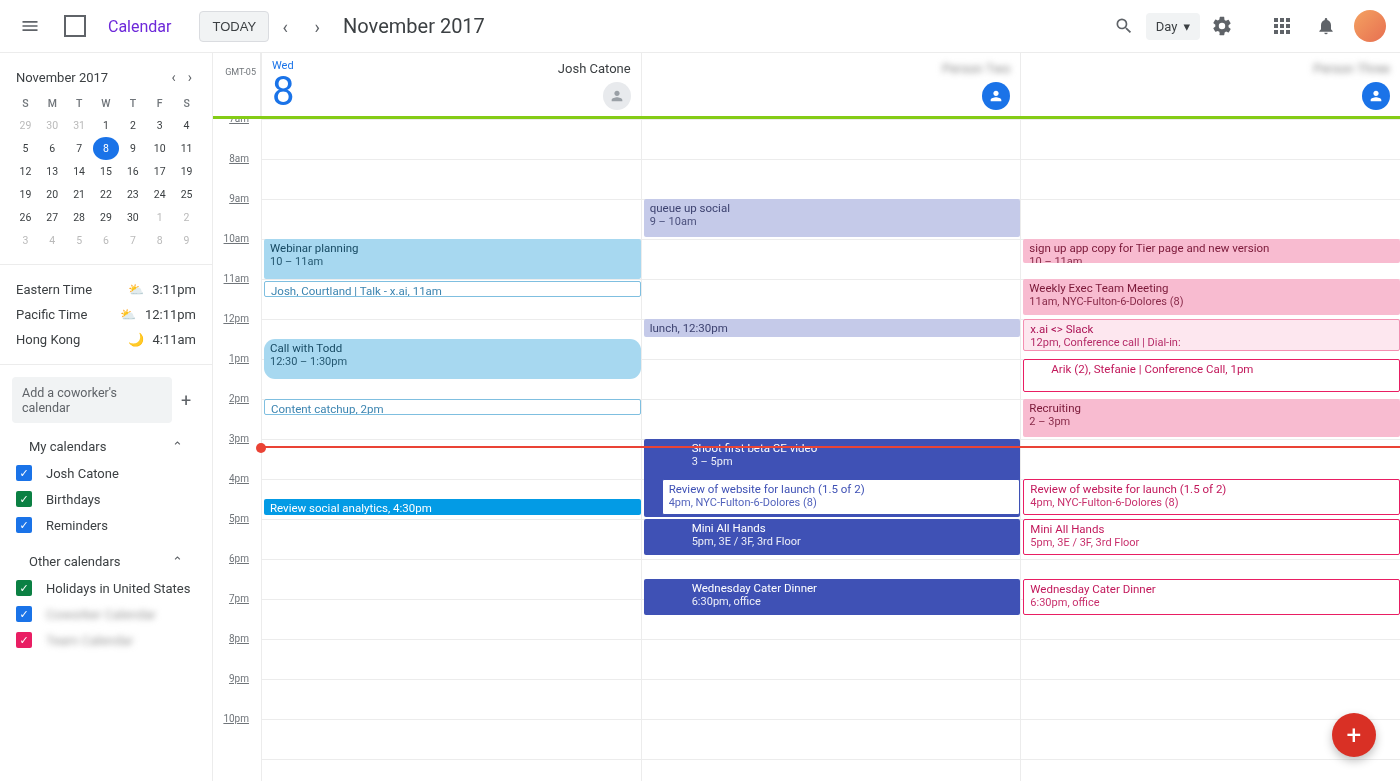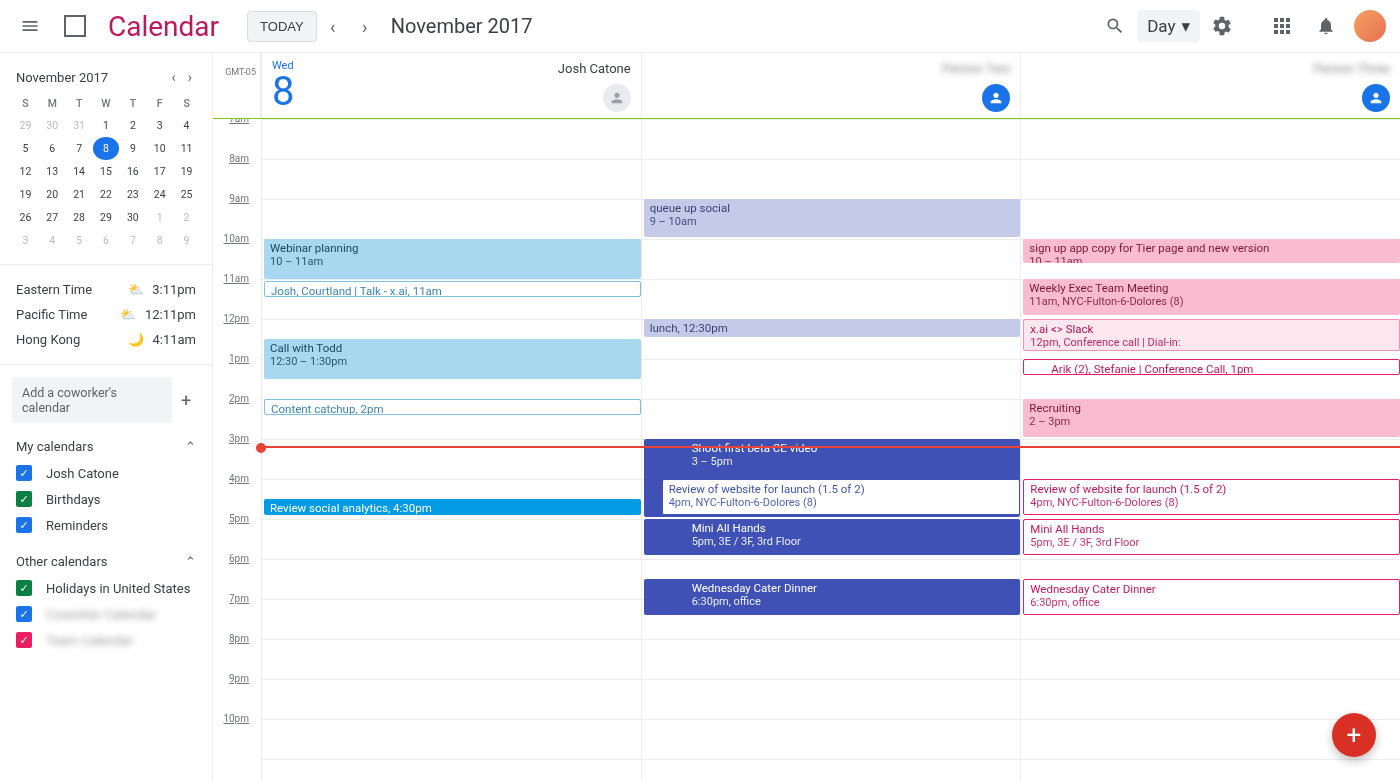--- a/index.html
+++ b/index.html
@@ -3,26 +3,26 @@
 <meta charset="utf-8">
 <style>
   * { box-sizing: border-box; margin: 0; padding: 0; }
   body { font-family: Roboto, Arial, sans-serif; font-size: 13px; color: #3c4043; background: #fff; overflow: hidden; width: 1400px; height: 781px; position: relative; }
 
   
   .header { height: 53px; display: flex; align-items: center; padding: 0 8px; border-bottom: 1px solid #ececec; }
   .menu-btn, .icon-btn { width: 44px; height: 44px; border-radius: 50%; display: flex; align-items: center; justify-content: center; cursor: pointer; color: #5f6368; }
   .logo { width: 26px; height: 26px; margin: 0 20px 0 10px; display:flex; align-items:center; justify-content:center; }
   .logo-box { width:22px; height:22px; border:2.5px solid #5f6368; position:relative; }
-  .app-name { font-size: 28px; color: #be185d; font-weight: 400; margin-right: 28px; }
+  .app-name { font-size: 16px; color: #6d28d9; font-weight: 400; margin-right: 28px; }
   .today-btn { border: 1px solid #dadce0; background: #f1f3f4; border-radius: 4px; padding: 7px 12px; font-size: 13px; font-weight: 500; color: #3c4043; cursor: pointer; }
   .nav-arrow { width: 32px; height: 32px; display: flex; align-items: center; justify-content: center; cursor: pointer; color: #5f6368; font-size: 18px; }
   .title-date { font-size: 20px; color: #3c4043; margin-left: 10px; }
   .spacer { flex: 1; }
-  .view-select { display: flex; align-items: center; gap: 6px; background: #f1f3f4; border-radius: 4px; padding: 6px 10px; font-size: 17px; color: #3c4043; cursor: pointer; }
+  .view-select { display: flex; align-items: center; gap: 6px; background: #f1f3f4; border-radius: 4px; padding: 6px 10px; font-size: 13px; color: #3c4043; cursor: pointer; }
   .apps-icon { display:grid; grid-template-columns: repeat(3,4px); grid-template-rows: repeat(3,4px); gap:2px; }
   .apps-icon span { background:#5f6368; width:4px; height:4px; }
   .avatar-main { width:32px; height:32px; border-radius:50%; background: linear-gradient(135deg,#f4a261,#e76f51); margin:0 6px; }
 
   
   .main { display: flex; height: calc(781px - 53px); }
   .sidebar { width: 213px; border-right: 1px solid #ececec; padding: 10px 12px; overflow-y: auto; font-size: 12.5px; }
   .content { flex: 1; position: relative; display: flex; }
 
   
@@ -40,30 +40,30 @@
 
   .tz-row { display:flex; align-items:center; justify-content:space-between; padding:5px 4px; font-size:13px; }
   .tz-left { color:#3c4043; }
   .tz-right { display:flex; align-items:center; gap:8px; }
   .wicon { font-size:13px; }
 
   .add-coworker { display:flex; align-items:center; justify-content:space-between; margin-top:10px; }
   .add-coworker-field { background:#f1f3f4; border-radius:4px; padding:8px 10px; flex:1; color:#5f6368; cursor:text; }
   .plus-sm { width:28px; text-align:center; color:#5f6368; font-size:18px; cursor:pointer; }
 
-  .section-head { display:flex; align-items:center; justify-content:space-between; margin:16px 4px 6px; font-size:13px; color:#3c4043; cursor:pointer;gap:43px; }
+  .section-head { display:flex; align-items:center; justify-content:space-between; margin:16px 17px 6px; font-size:13px; color:#3c4043; cursor:pointer;gap:43px; }
   .chev { color:#5f6368; }
 
   .cal-row { display:flex; align-items:center; gap:14px; padding:5px 4px; font-size:13px; }
   .chk { width:16px; height:16px; border-radius:2px; display:flex; align-items:center; justify-content:center; color:#fff; font-size:11px; }
   .blurred { filter: blur(3px); color:#999; }
 
   
   .gutter-tz { width:48px; border-right:1px solid #ececec; font-size:9px; color:#70757a; text-align:right; padding:4px 4px 0 0; }
-  .day-hdr-row { height:66px; display:flex; border-bottom:1px solid #84cc16; }
+  .day-hdr-row { height:66px; display:flex; border-bottom:3px solid #84cc16; }
   .day-hdr { flex:1; border-left:1px solid #ececec; padding:6px 10px; display:flex; justify-content:space-between; align-items:flex-start; position:relative; }
   .day-hdr:first-child { border-left:none; }
   .day-label-sm { font-size:11px; color:#1a73e8; }
   .day-num { font-size:40px; font-weight:400; color:#1a73e8; line-height:1; }
   .person-name { font-size:13px; color:#3c4043; margin-top:2px; }
   .person-name.blur { filter:blur(3px); color:#888; }
   .avatar-col { width:28px; height:28px; border-radius:50%; background:#e8eaed; display:flex; align-items:center; justify-content:center; position:absolute; right:10px; bottom:6px; }
   .avatar-col.blue { background:#1a73e8; }
   .avatar-col svg { fill:#9aa0a6; }
   .avatar-col.blue svg { fill:#fff; }
@@ -393,21 +393,21 @@
           <div class="hour-line" style="top: 600px;"></div>
           <div class="hour-line" style="top: 640px;"></div>
           <div class="col">
             <div class="event ev-lblue" style="top: 120px; height: 40px;">
               <div class="t">Webinar planning</div>
               <div class="s">10 – 11am</div>
             </div>
             <div class="event ev-lblue-o" style="top: 162px; height: 16px;">
               <div class="t">Josh, Courtland | Talk - x.ai, 11am</div>
             </div>
-            <div class="event ev-lblue" style="top: 220px; height: 40px;">
+            <div class="event ev-lblue" style="top: 220px; height: 40px; border-radius: 11px;">
               <div class="t">Call with Todd</div>
               <div class="s">12:30 – 1:30pm</div>
             </div>
             <div class="event ev-lblue-o" style="top: 280px; height: 16px;">
               <div class="t">Content catchup, 2pm</div>
             </div>
             <div class="event ev-lblue-s" style="top: 380px; height: 16px;">
               <div class="t">Review social analytics, 4:30pm</div>
             </div>
           </div>
@@ -442,21 +442,21 @@
               <div class="s">10 – 11am</div>
             </div>
             <div class="event ev-pink" style="top: 160px; height: 36px;">
               <div class="t">Weekly Exec Team Meeting</div>
               <div class="s">11am, NYC-Fulton-6-Dolores (8)</div>
             </div>
             <div class="event ev-pink-o2" style="top: 200px; height: 32px;">
               <div class="t">x.ai &lt;&gt; Slack</div>
               <div class="s">12pm, Conference call | Dial-in:</div>
             </div>
-            <div class="event ev-pink-o" style="top: 240px; height: 16px; padding-left: 27px;">
+            <div class="event ev-pink-o" style="top: 240px; height: 33px; padding-left: 27px;">
               <div class="t">Arik (2), Stefanie | Conference Call, 1pm</div>
             </div>
             <div class="event ev-pink" style="top: 280px; height: 38px;">
               <div class="t">Recruiting</div>
               <div class="s">2 – 3pm</div>
             </div>
             <div class="event ev-pink-o" style="top: 360px; height: 36px;">
               <div class="t">Review of website for launch (1.5 of 2)</div>
               <div class="s">4pm, NYC-Fulton-6-Dolores (8)</div>
             </div>

